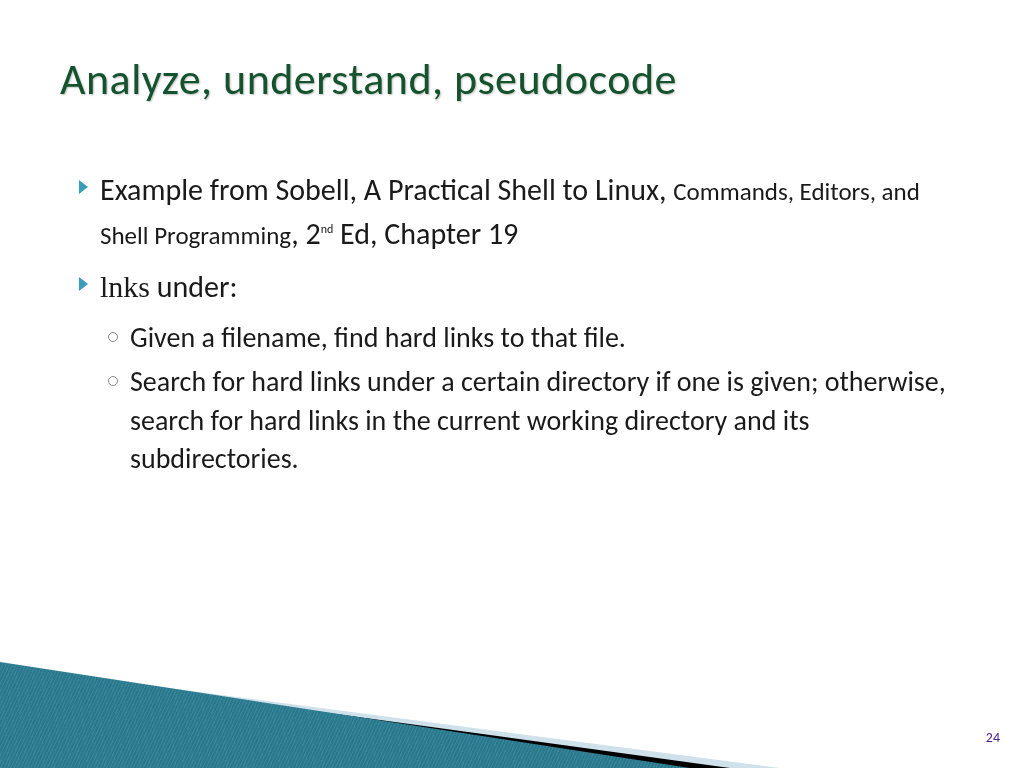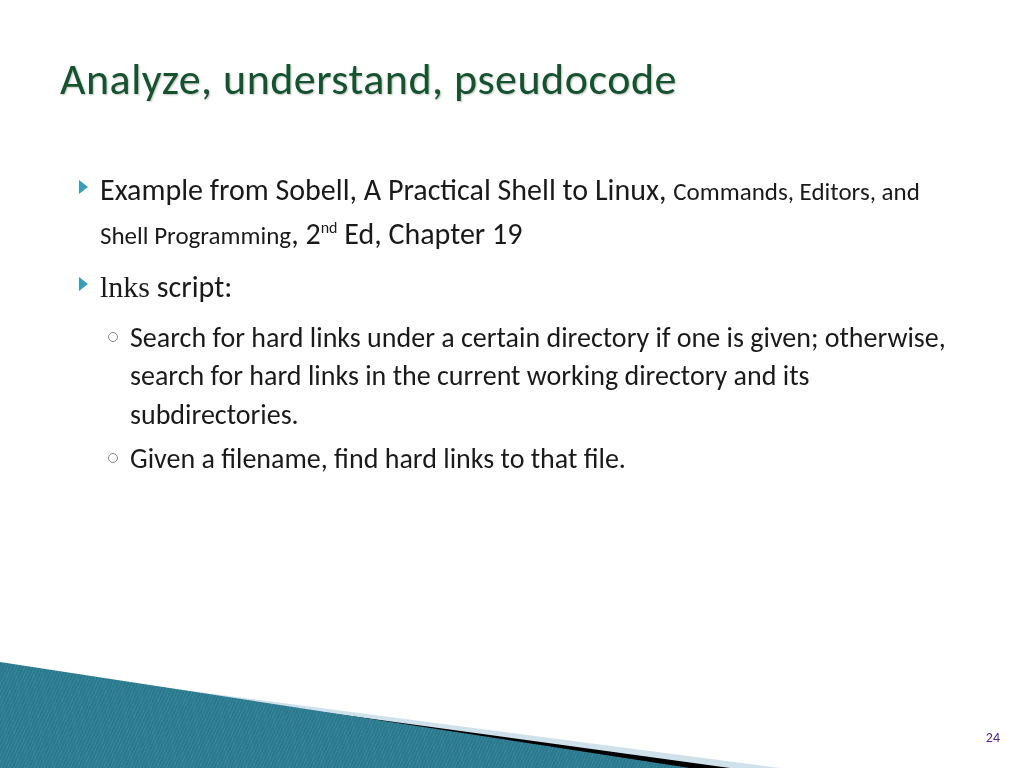--- a/index.html
+++ b/index.html
@@ -40,21 +40,21 @@
   .bullet-arrow svg { display: block; }
   .bullet-text {
     font-size: 30px;
     color: #1a1a1a;
     line-height: 1.45;
   }
   .subtitle-frag {
     font-size: 25px;
   }
   .sup {
-    font-size: 16px;
+    font-size: 12px;
     vertical-align: super;
     line-height: 0;
   }
   .mono {
     font-family: Liberation Serif, serif;
   }
   .sub-list {
     margin-left: 30px;
     margin-top: 4px;
   }
@@ -142,30 +142,30 @@
     </span>
   </div>
 
   <div class="bullet-row">
     <span class="bullet-arrow">
       <svg width="12" height="16" viewBox="0 0 12 16">
           <path d="M1 1 L10 8 L1 15 Z" fill="#3a9db8"></path>
         </svg>
     </span>
     <span class="bullet-text">
-      <span class="mono">lnks</span><span> script:</span>
+      <span class="mono">lnks</span><span> under:</span>
     </span>
   </div>
 
   <div class="sub-list">
     <div class="sub-row">
       <span class="sub-bullet"></span>
-      <span class="sub-text">Search for hard links under a certain directory if one is given; otherwise, search for hard links in the current working directory and its subdirectories.</span>
+      <span class="sub-text">Given a filename, find hard links to that file.</span>
     </div>
     <div class="sub-row">
       <span class="sub-bullet"></span>
-      <span class="sub-text">Given a filename, find hard links to that file.</span>
+      <span class="sub-text">Search for hard links under a certain directory if one is given; otherwise, search for hard links in the current working directory and its subdirectories.</span>
     </div>
   </div>
 
 </div>
 
 <div class="page-number">24</div>
 
 </body></html>

